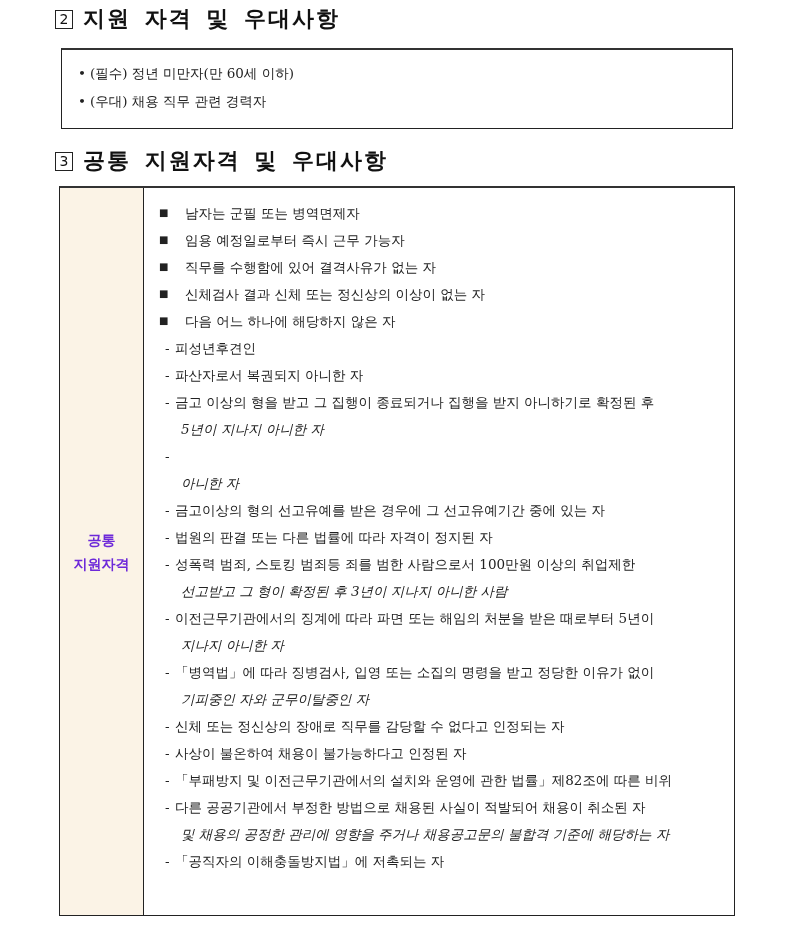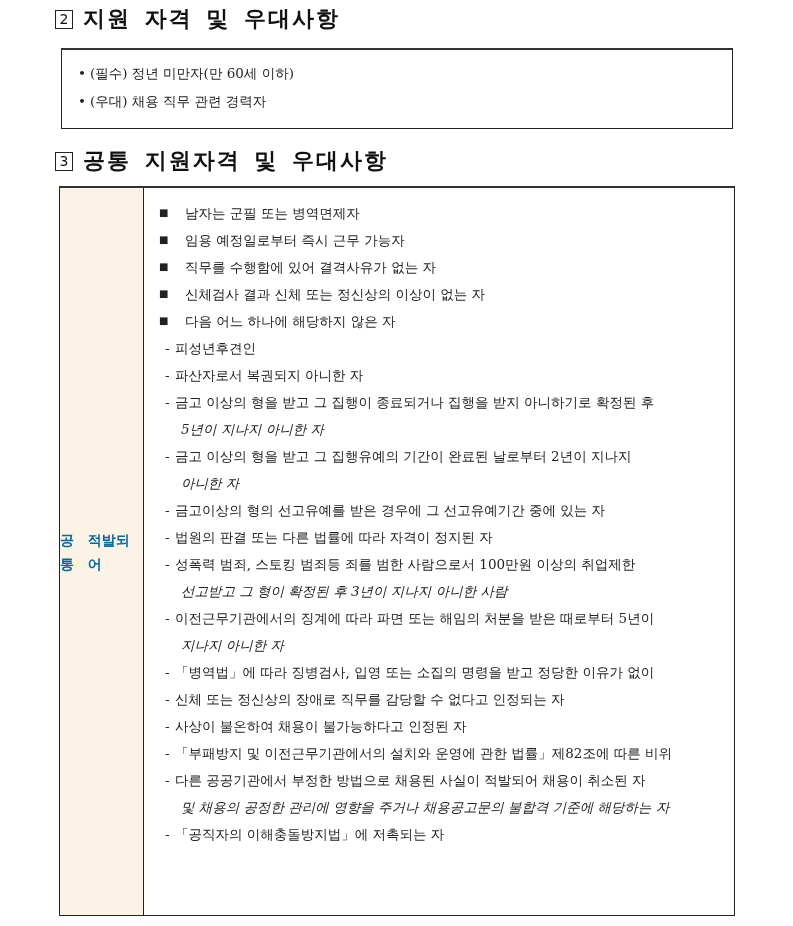--- a/index.html
+++ b/index.html
@@ -33,23 +33,23 @@
   .box1 li { font-size: 13.5px; height: 28px; line-height: 20px; display: flex; }
   .box1 li .dot { width: 12px; }
 
   .tbl {
     position: absolute; left: 59px; top: 186px; width: 676px; height: 730px;
     border: 1px solid #222; border-top: 2px solid #333; box-sizing: border-box;
     display: flex;
   }
   .label-col {
     width: 83px; background: #fbf3e6; border-right: 1px solid #222;
-    display: flex; flex-direction: row; align-items: center; justify-content: center;
+    display: flex; flex-direction: column; align-items: center; justify-content: center;
     font-family: "DejaVu Sans", "Liberation Sans", sans-serif;
-    font-weight: bold; font-size: 14px; line-height: 24px; color: #0369a1;
+    font-weight: bold; font-size: 14px; line-height: 24px; color: #6d28d9;
   }
   .content-col { flex: 1; position: relative; }
   .lines { position: absolute; left: 13px; top: 14px; }
   .line { font-size: 13.5px; height: 27px; line-height: 22px; white-space: nowrap; display: flex; }
   .line .mk { display: inline-block; width: 22px; }
   .line.sq .mk { width: 26px; padding-left: 2px; font-size: 10px; }
   .line.dash .mk { width: 10px; padding-left: 8px; }
   .line.cont { padding-left: 24px; font-style: italic; }
 </style>
 </head>
@@ -74,21 +74,21 @@
 </div>
 
 <div class="heading" id="h3">
   <span class="num-box">3</span>
   <span class="htext">공통 지원자격 및 우대사항</span>
 </div>
 
 <div class="tbl">
   <div class="label-col">
     <span>공통</span>
-    <span>적발되어</span>
+    <span>지원자격</span>
   </div>
   <div class="content-col">
     <div class="lines" id="lines">
         <div class="line sq">
           <span class="mk">■</span>
           <span>남자는 군필 또는 병역면제자</span>
         </div>
         <div class="line sq">
           <span class="mk">■</span>
           <span>임용 예정일로부터 즉시 근무 가능자</span>
@@ -115,21 +115,20 @@
         </div>
         <div class="line dash">
           <span class="mk">-</span>
           <span>금고 이상의 형을 받고 그 집행이 종료되거나 집행을 받지 아니하기로 확정된 후</span>
         </div>
         <div class="line cont">
           <span>5년이 지나지 아니한 자</span>
         </div>
         <div class="line dash">
           <span class="mk">-</span>
-          <span>금고 이상의 형을 받고 그 집행유예의 기간이 완료된 날로부터 2년이 지나지</span>
         </div>
         <div class="line cont">
           <span>아니한 자</span>
         </div>
         <div class="line dash">
           <span class="mk">-</span>
           <span>금고이상의 형의 선고유예를 받은 경우에 그 선고유예기간 중에 있는 자</span>
         </div>
         <div class="line dash">
           <span class="mk">-</span>
@@ -146,20 +145,23 @@
           <span class="mk">-</span>
           <span>이전근무기관에서의 징계에 따라 파면 또는 해임의 처분을 받은 때로부터 5년이</span>
         </div>
         <div class="line cont">
           <span>지나지 아니한 자</span>
         </div>
         <div class="line dash">
           <span class="mk">-</span>
           <span>「병역법」에 따라 징병검사, 입영 또는 소집의 명령을 받고 정당한 이유가 없이</span>
         </div>
+        <div class="line cont">
+          <span>기피중인 자와 군무이탈중인 자</span>
+        </div>
         <div class="line dash">
           <span class="mk">-</span>
           <span>신체 또는 정신상의 장애로 직무를 감당할 수 없다고 인정되는 자</span>
         </div>
         <div class="line dash">
           <span class="mk">-</span>
           <span>사상이 불온하여 채용이 불가능하다고 인정된 자</span>
         </div>
         <div class="line dash">
           <span class="mk">-</span>

